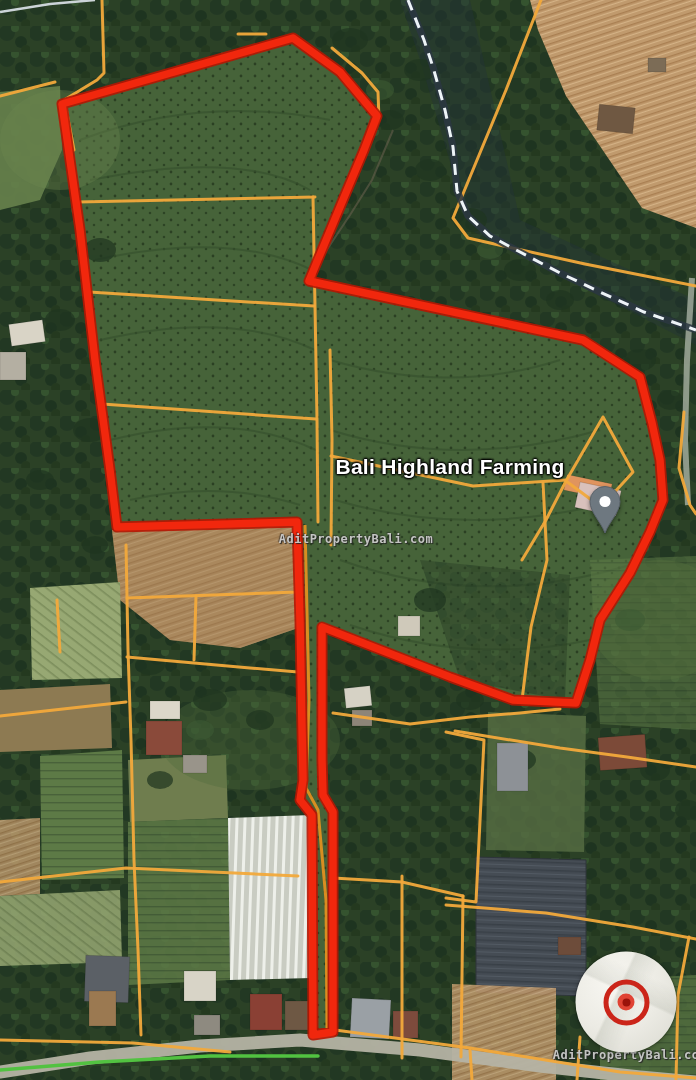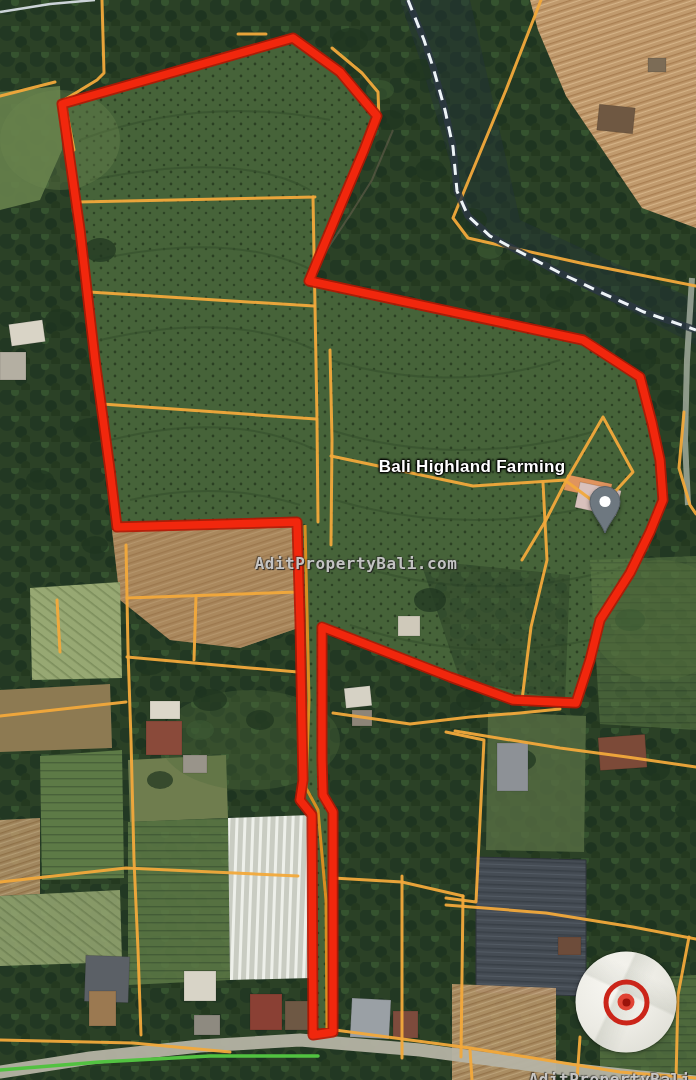--- a/index.html
+++ b/index.html
@@ -1,28 +1,28 @@
 <!DOCTYPE html>
 <html><head>
 <meta charset="utf-8">
 <title>Map</title>
 <style>
   html,body{margin:0;padding:0;background:#202020;}
   .stage{position:relative;width:696px;height:1080px;overflow:hidden;
          font-family:"Liberation Sans",sans-serif;background:#2b4126;}
   .stage svg{position:absolute;inset:0;display:block;}
-  .place-label{position:absolute;left:472px;top:467px;transform:translate(-50%,-50%);
-    white-space:nowrap;color:#fff;font-size:17px;font-weight:bold;letter-spacing:.3px;
+  .place-label{position:absolute;left:450px;top:467px;transform:translate(-50%,-50%);
+    white-space:nowrap;color:#fff;font-size:21px;font-weight:bold;letter-spacing:.3px;
     text-shadow:0 0 3px rgba(0,0,0,.95),0 1px 2px #000,1px 0 2px #000,-1px 0 2px #000,0 -1px 2px #000;}
   .pin{position:absolute;left:588px;top:486px;transform:translate(-50%,-100%);
        filter:drop-shadow(0 2px 2px rgba(0,0,0,.45));}
   .wm{position:absolute;transform:translate(-50%,-50%);white-space:nowrap;
-      font-family:"DejaVu Sans Mono",monospace;font-size:16px;font-weight:bold;
+      font-family:"DejaVu Sans Mono",monospace;font-size:12px;font-weight:bold;
       letter-spacing:.5px;color:rgba(208,208,208,.92);
-      text-shadow:1px 1px 1px rgba(35,35,35,.95),-1px -1px 1px rgba(35,35,35,.55);margin-top:24px;}
+      text-shadow:1px 1px 1px rgba(35,35,35,.95),-1px -1px 1px rgba(35,35,35,.55);}
   .wm1{left:356px;top:539px;}
   .wm2{left:630px;top:1055px;}
   .locate{position:absolute;left:626px;top:1002px;transform:translate(-50%,-50%);
     width:101px;height:101px;border:none;padding:0;border-radius:50%;cursor:pointer;
     background:radial-gradient(circle at 38% 32%,#f8f7f2 0%,#ecebe4 50%,#d9d9d0 100%);
     box-shadow:0 0 0 1px rgba(0,0,0,.12),0 1px 5px rgba(0,0,0,.35);
     display:flex;align-items:center;justify-content:center;}
   .locate::before{content:"";position:absolute;inset:0;border-radius:50%;
     background:linear-gradient(115deg,transparent 40%,rgba(160,165,150,.25) 42%,transparent 60%),
                linear-gradient(25deg,transparent 55%,rgba(150,155,140,.2) 57%,transparent 75%);}

